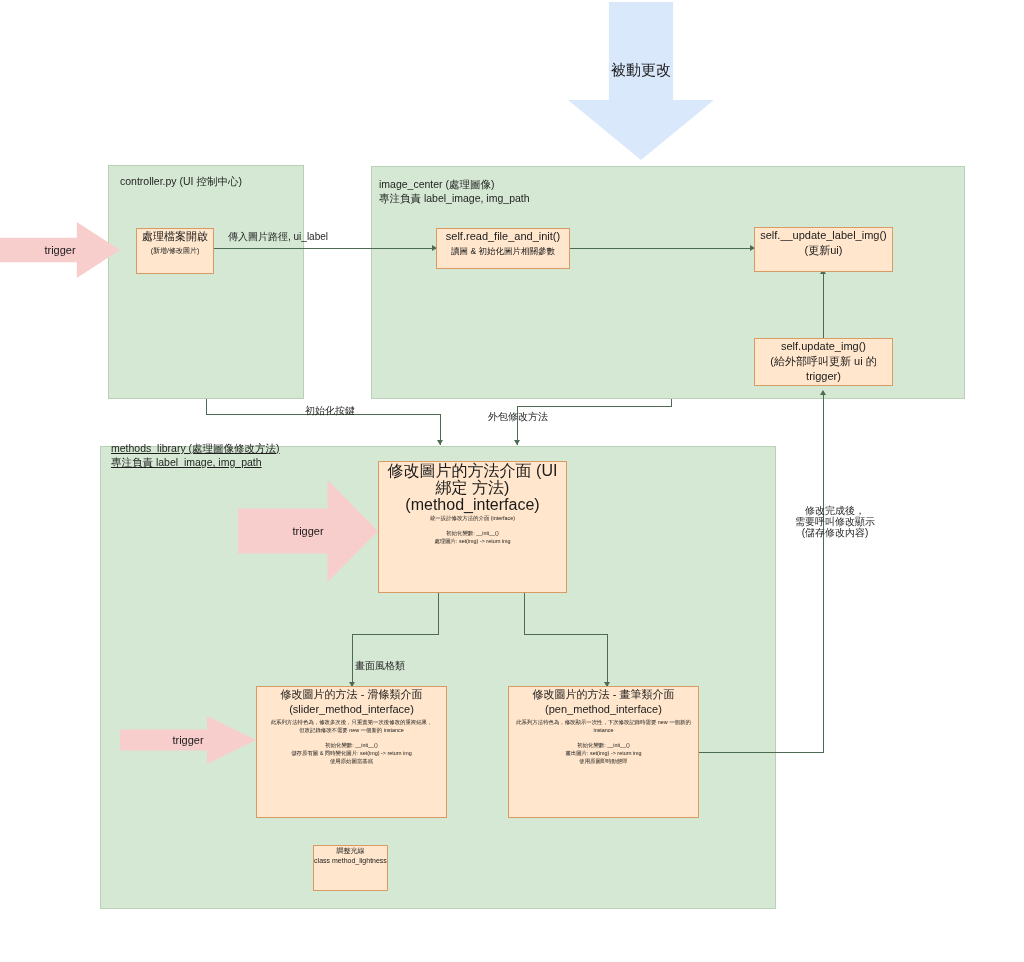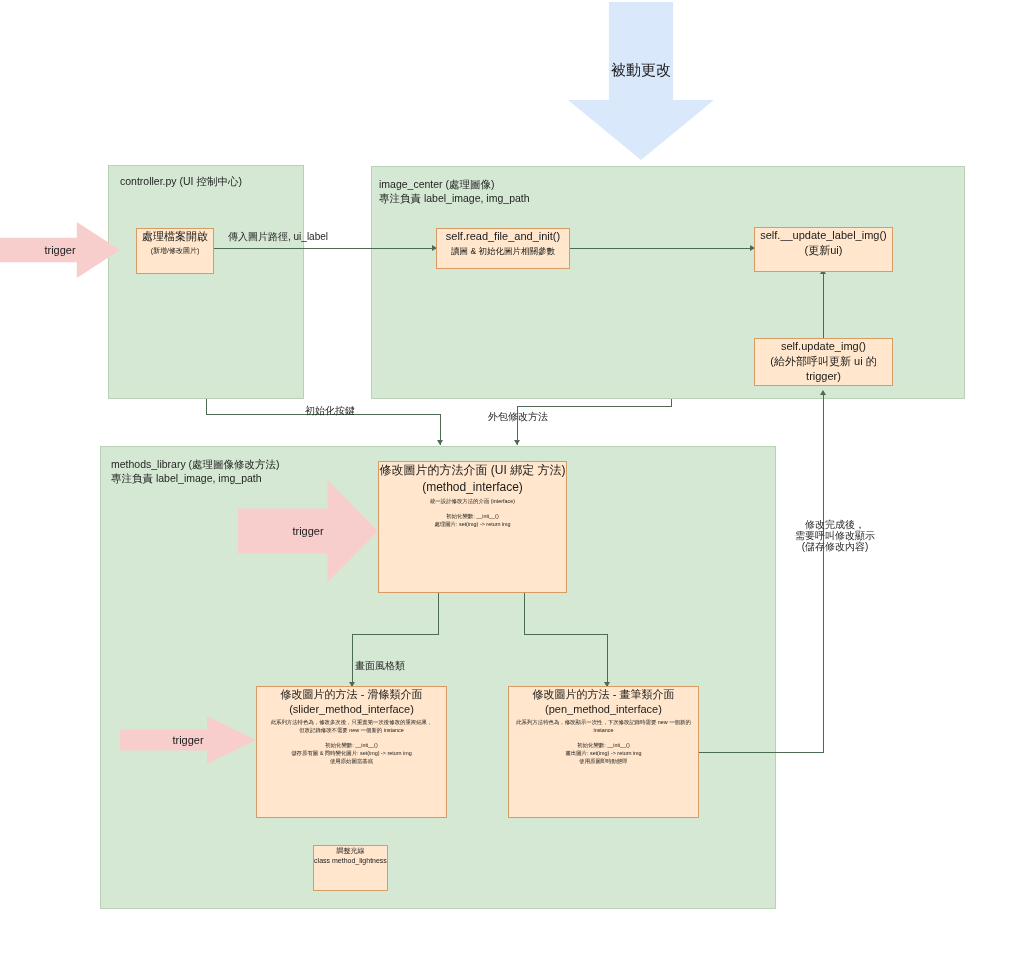--- a/index.html
+++ b/index.html
@@ -61,21 +61,21 @@
     line-height: 8px;
     white-space: pre-line;
     margin-top: 1px;
   }
   .n-note2 {
     font-size: 5.4px;
     line-height: 8px;
     white-space: pre-line;
     margin-top: 7px;
   }
-  .n-big .n-title { font-size: 12px; line-height: 17px; }
+  .n-big .n-title { font-size: 16px; line-height: 17px; }
   .n-tiny .n-title { font-size: 7px; line-height: 10px; }
 
   
   .blockarrow {
     position: absolute;
     display: flex;
     align-items: center;
     justify-content: center;
   }
   .blockarrow span {
@@ -139,21 +139,21 @@
   </div>
 
   <div class="group" style="left:108px; top:165px; width:196px; height:234px;"></div>
   <div class="group-title" style="left:120px; top:174px; width:180px;">controller.py (UI 控制中心)</div>
 
   <div class="group" style="left:371px; top:166px; width:594px; height:233px;"></div>
   <div class="group-title" style="left:379px; top:177px; width:420px;">image_center (處理圖像)
 專注負責 label_image, img_path</div>
 
   <div class="group" style="left:100px; top:446px; width:676px; height:463px;"></div>
-  <div class="group-title" style="left:111px; top:457px; width:400px;">methods_library (處理圖像修改方法)
+  <div class="group-title" style="left:111px; top:441px; width:400px;text-decoration:underline;">methods_library (處理圖像修改方法)
 專注負責 label_image, img_path</div>
 
   <div class="line hline" style="left:214px; top:248px; width:222px;"></div>
   <div class="arrowhead ah-right" style="left:432px; top:245px;"></div>
   <div class="edge-label" style="left:228px; top:231px; width:120px; text-align:left;">傳入圖片路徑, ui_label</div>
 
   <div class="line hline" style="left:570px; top:248px; width:184px;"></div>
   <div class="arrowhead ah-right" style="left:750px; top:245px;"></div>
 
   <div class="line vline" style="left:823px; top:272px; height:66px;"></div>
@@ -178,21 +178,21 @@
   <div class="edge-label" style="left:340px; top:660px; width:80px;">畫面風格類</div>
 
   <div class="line vline" style="left:524px; top:593px; height:42px;"></div>
   <div class="line hline" style="left:524px; top:634px; width:84px;"></div>
   <div class="line vline" style="left:607px; top:634px; height:52px;"></div>
   <div class="arrowhead ah-down" style="left:604px; top:682px;"></div>
 
   <div class="line hline" style="left:684px; top:752px; width:140px;"></div>
   <div class="line vline" style="left:823px; top:393px; height:360px;"></div>
   <div class="arrowhead ah-up" style="left:820px; top:390px;"></div>
-  <div class="edge-label" style="left:790px; top:505px; width:90px;margin-top:14px;">修改完成後，
+  <div class="edge-label" style="left:790px; top:505px; width:90px;">修改完成後，
 需要呼叫修改顯示
 (儲存修改內容)</div>
 
   <div class="blockarrow ba-right" style="left:0px; top:222px; width:120px; height:56px;">
     <span>trigger</span>
   </div>
 
   <div class="blockarrow ba-right" style="left:238px; top:480px; width:140px; height:102px;">
     <span>trigger</span>
   </div>

